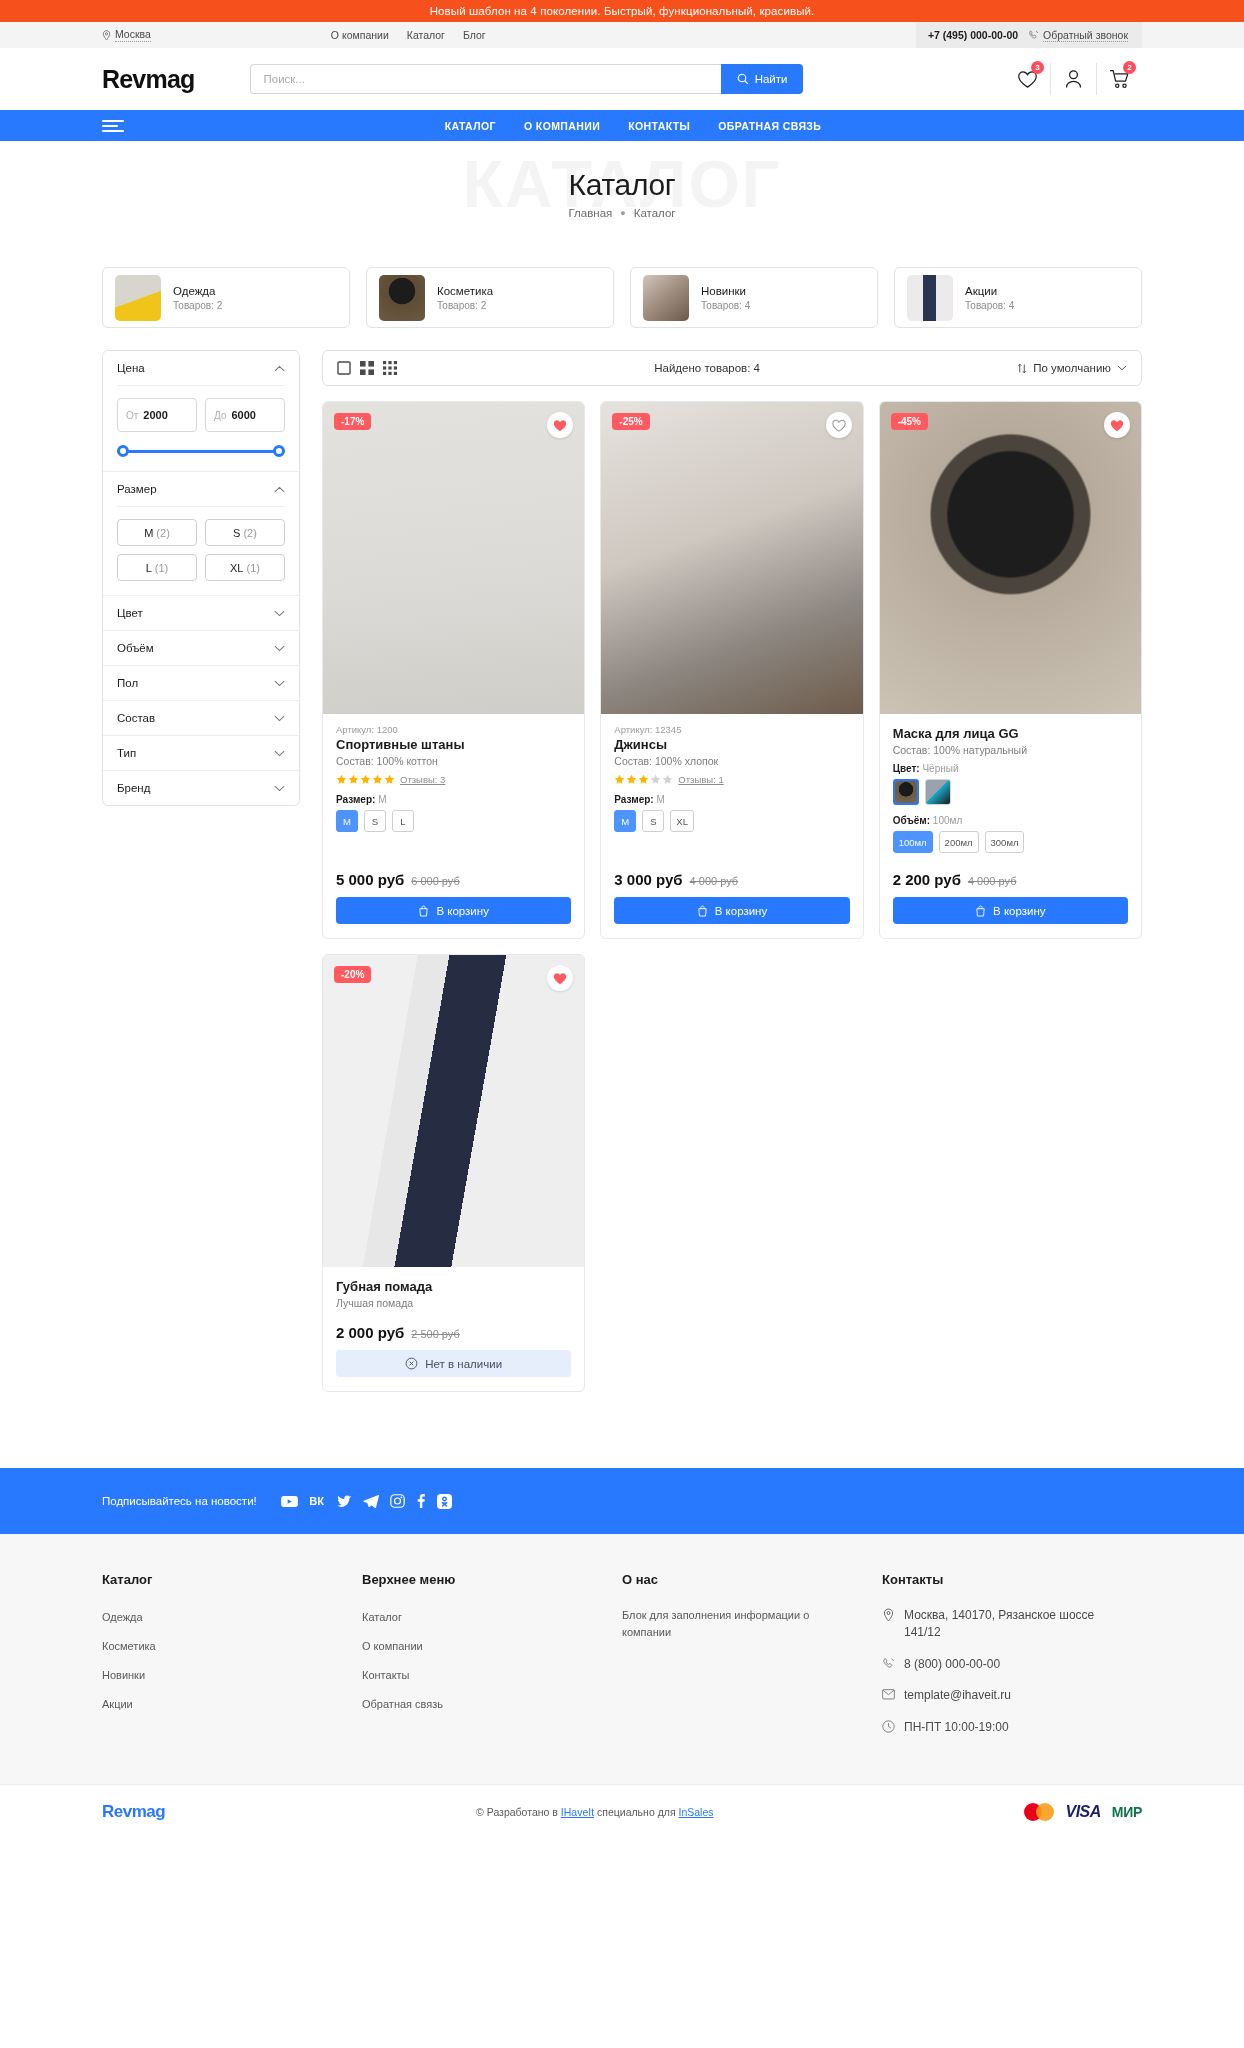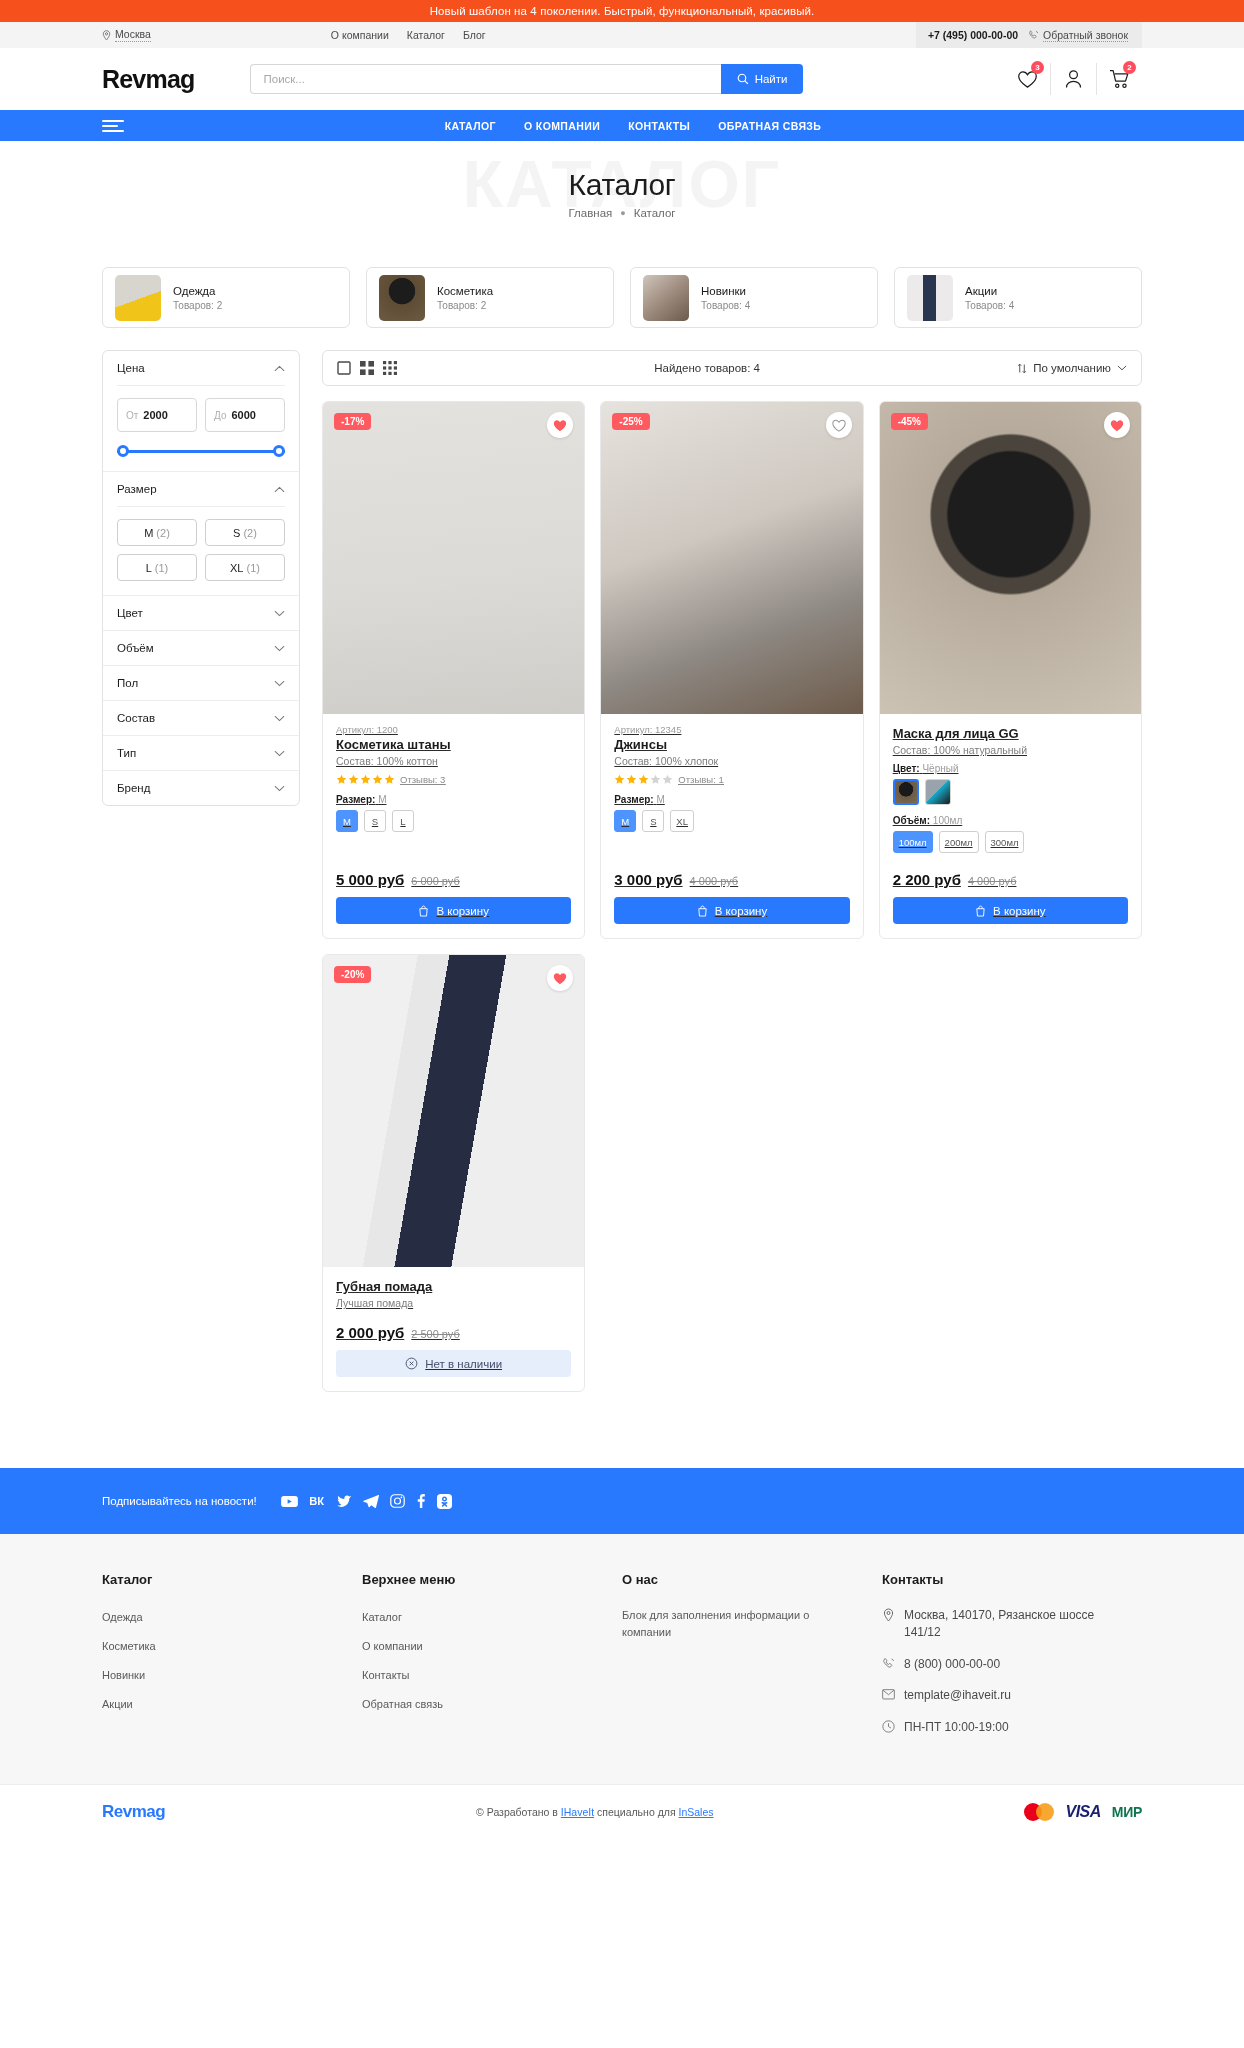--- a/index.html
+++ b/index.html
@@ -187,21 +187,21 @@
   .card-img { height: 312px; position: relative; background-size: cover; background-position: center; }
   .disc {
     position: absolute; top: 11px; left: 11px; background: #ff5a5f; color: #fff;
     font-size: 10px; font-weight: bold; padding: 3px 7px; border-radius: 4px;
   }
   .fav {
     position: absolute; top: 10px; right: 11px; width: 26px; height: 26px;
     background: #fff; border-radius: 50%; display: flex; align-items: center;
     justify-content: center; cursor: pointer; box-shadow: 0 1px 3px rgba(0,0,0,.12);
   }
-  .card-body { padding: 10px 13px 14px; display: flex; flex-direction: column; flex: 1; text-decoration: underline; }
+  .card-body { padding: 10px 13px 14px; display: flex; flex-direction: column; flex: 1; }
   .sku { font-size: 9.5px; color: #9a9a9a; margin-bottom: 2px; }
   .pname { font-size: 13px; font-weight: bold; color: #1c1c1c; margin-bottom: 3px; }
   .pdesc { font-size: 10.5px; color: #7d7d7d; margin-bottom: 7px; }
   .rating { display: flex; align-items: center; gap: 5px; margin-bottom: 9px; }
   .stars { display: flex; gap: 1px; }
   .rev { font-size: 9.5px; color: #8b8b8b; text-decoration: underline; cursor: pointer; }
   .opt-label { font-size: 10px; margin-bottom: 5px; }
   .opt-label b { color: #1c1c1c; font-weight: bold; }
   .opt-label span { color: #9a9a9a; }
   .opts { display: flex; gap: 6px; margin-bottom: 10px; }
@@ -596,21 +596,21 @@
             <div class="card-img" style="background:linear-gradient(175deg,#e4e2de 0%,#dcdad6 58%,#cfcdc8 100%)">
               <span class="disc">-17%</span>
               <span class="fav">
                 <svg width="14" height="13" viewBox="0 0 16 15">
                     <path d="M8 14S.9 9.6.9 5.1C.9 3 2.5 1.5 4.4 1.5c1.5 0 2.8 1 3.6 2.3.8-1.3 2.1-2.3 3.6-2.3 1.9 0 3.5 1.5 3.5 3.6C15.1 9.6 8 14 8 14z" fill="#ff5a5f"></path>
                   </svg>
               </span>
             </div>
             <div class="card-body">
               <div class="sku">Артикул: 1200</div>
-              <div class="pname">Косметика штаны</div>
+              <div class="pname">Спортивные штаны</div>
               <div class="pdesc">Состав: 100% коттон</div>
               <div class="rating">
                 <span class="stars">
                   <svg width="11" height="11" viewBox="0 0 12 12">
                       <path d="M6 .8l1.6 3.3 3.6.5-2.6 2.5.6 3.6L6 9l-3.2 1.7.6-3.6L.8 4.6l3.6-.5z" fill="#ffb400"></path>
                     </svg>
                   <svg width="11" height="11" viewBox="0 0 12 12">
                       <path d="M6 .8l1.6 3.3 3.6.5-2.6 2.5.6 3.6L6 9l-3.2 1.7.6-3.6L.8 4.6l3.6-.5z" fill="#ffb400"></path>
                     </svg>
                   <svg width="11" height="11" viewBox="0 0 12 12">

